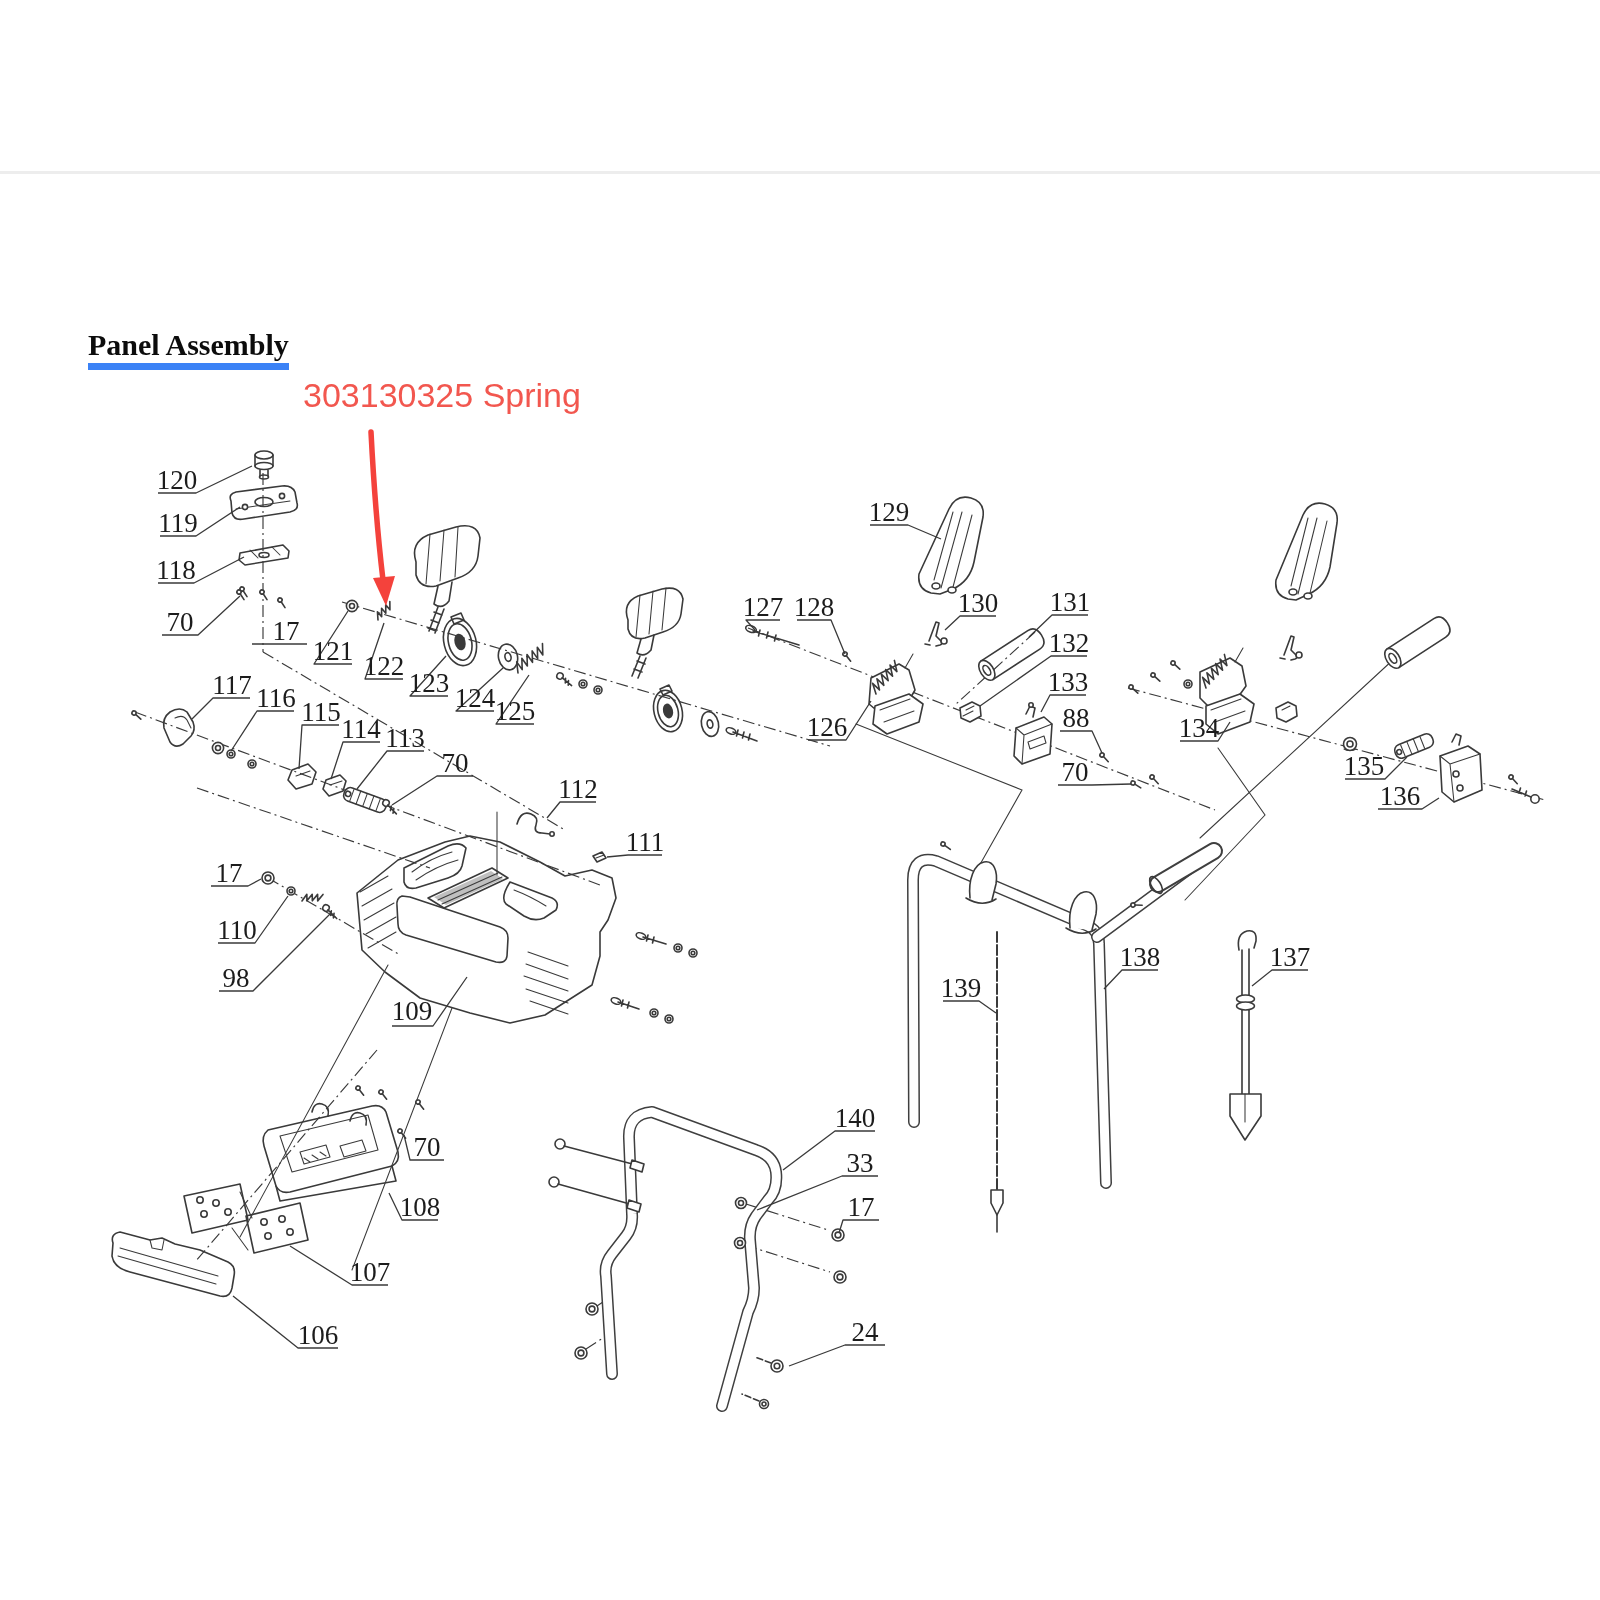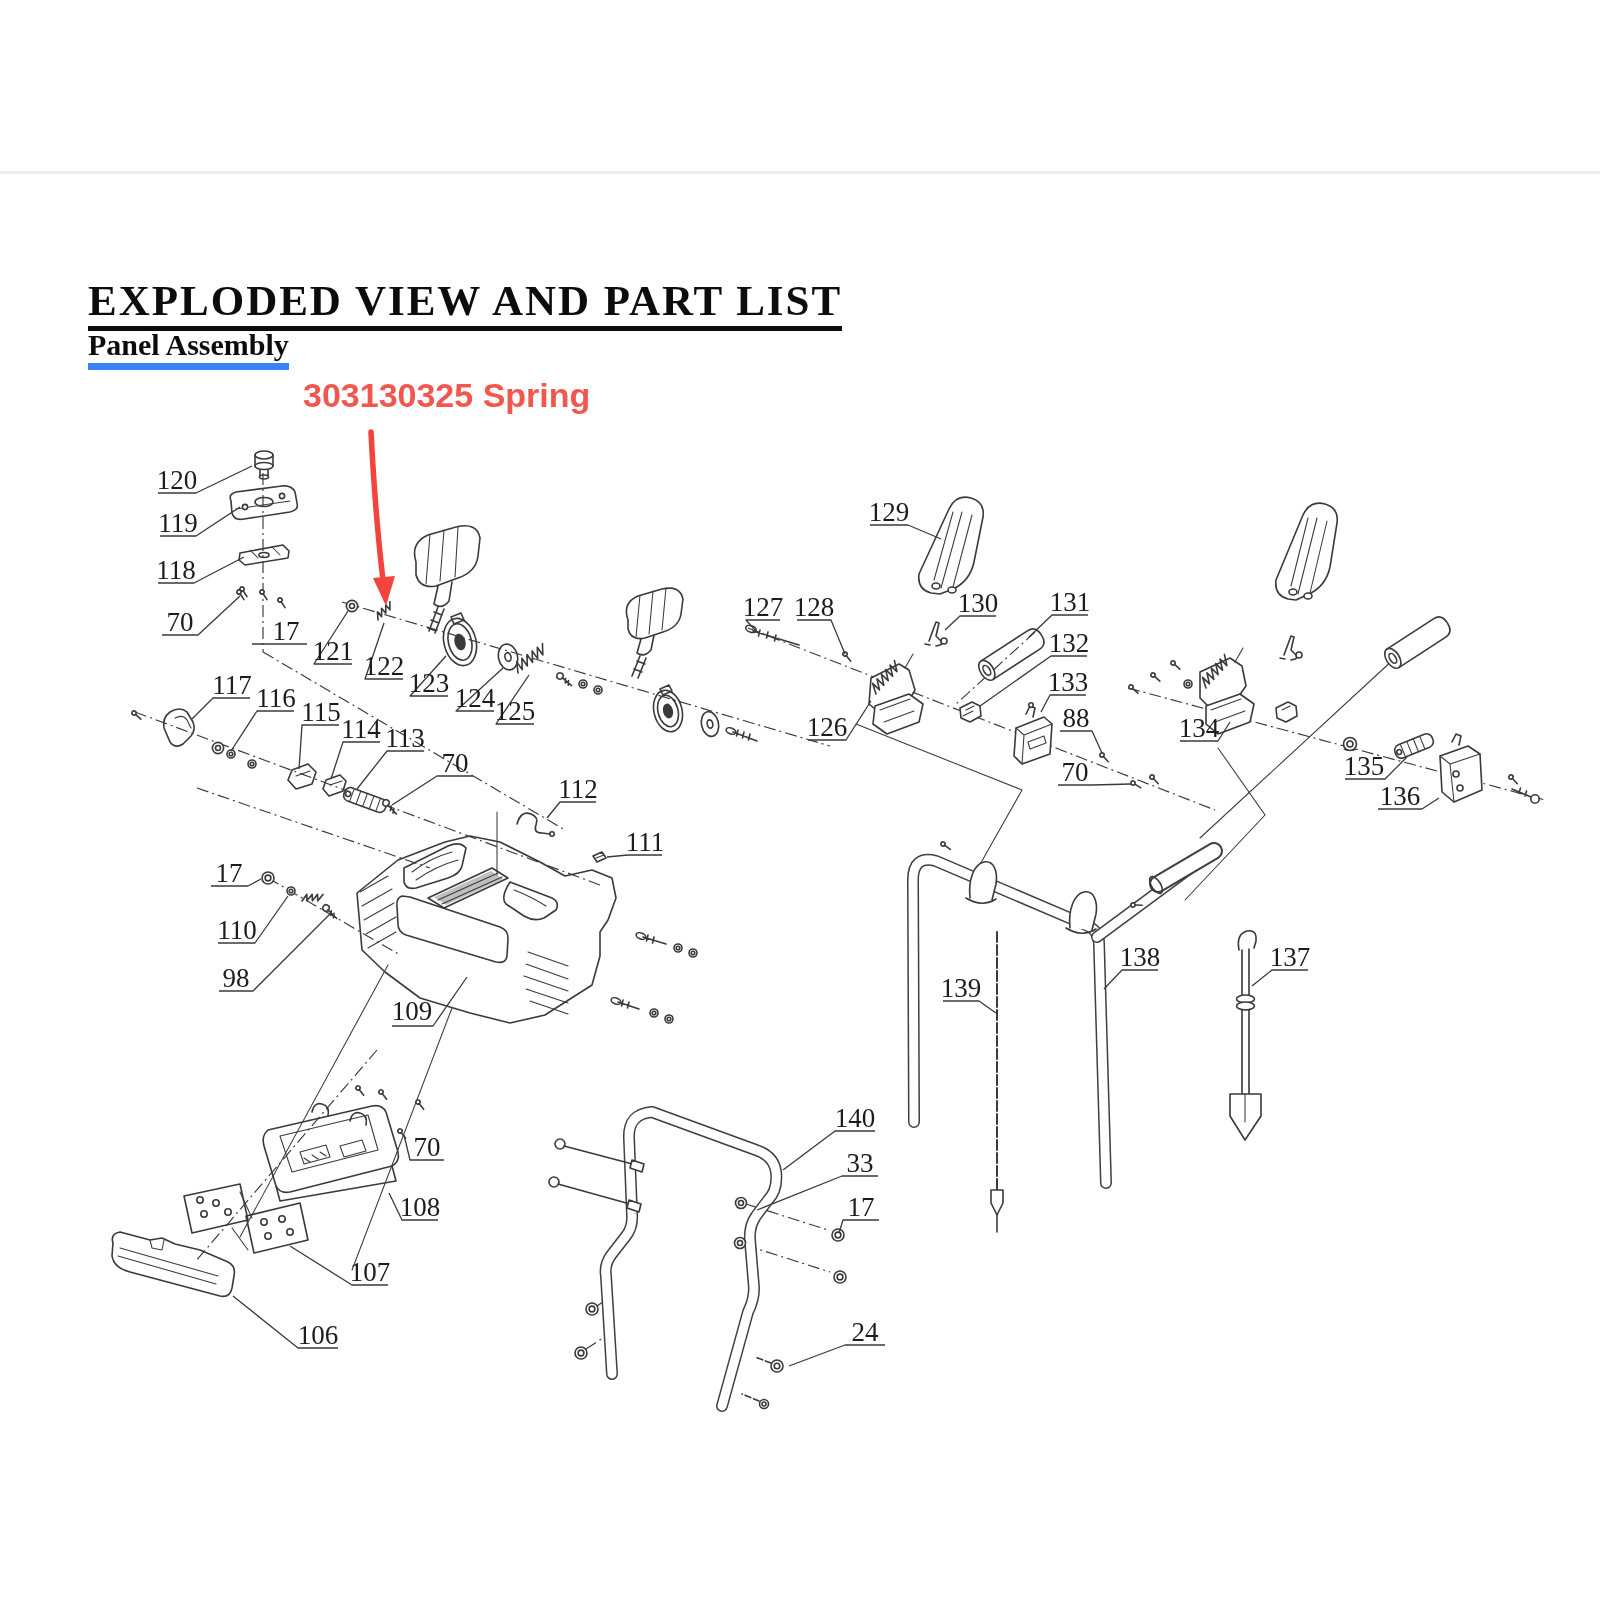--- a/index.html
+++ b/index.html
@@ -4,40 +4,39 @@
 <style>
   html,body{margin:0;padding:0;background:#fff;}
   .page{position:relative;width:1600px;height:1600px;background:#ffffff;overflow:hidden;
         font-family:"Liberation Serif",serif;color:#111;}
   .page-sep{position:absolute;left:0;top:171px;width:1600px;height:3px;background:#ededed;}
   .title{position:absolute;left:88px;top:278px;font-size:43px;font-weight:bold;letter-spacing:2px;
          color:#0c0c0c;border-bottom:5px solid #0c0c0c;padding-bottom:3px;line-height:1.05;}
   .subtitle{position:absolute;left:88px;top:329px;font-size:30px;font-weight:bold;color:#0c0c0c;
          border-bottom:7px solid #3b82f6;padding-bottom:2px;line-height:1.05;}
   .annotation{position:absolute;left:303px;top:376px;font-family:"Liberation Sans",sans-serif;
-         font-size:34px;font-weight:700;}
+         font-size:34px;font-weight:400;}
   svg.diagram{position:absolute;left:0;top:0;}
   svg .ln{stroke:#3a3a3a;stroke-width:1.6;fill:none;stroke-linecap:round;stroke-linejoin:round;}
   svg .lnt{stroke:#3a3a3a;stroke-width:1.05;fill:none;stroke-linecap:round;}
   svg .dash{stroke:#3a3a3a;stroke-width:1.15;fill:none;stroke-dasharray:12 4 2 4;}
   svg .lead{stroke:#3a3a3a;stroke-width:1.3;fill:none;stroke-linejoin:round;}
   svg .lbl{font-family:"Liberation Serif",serif;font-size:27px;fill:#1c1c1c;stroke:none;text-anchor:middle;}
   svg .tubeO{stroke:#3f3f3f;stroke-width:12;fill:none;stroke-linecap:round;stroke-linejoin:round;}
   svg .tubeI{stroke:#ffffff;stroke-width:9;fill:none;stroke-linecap:round;stroke-linejoin:round;}
   svg .tubeO2{stroke:#3f3f3f;stroke-width:18;fill:none;stroke-linecap:round;}
   svg .tubeI2{stroke:#ffffff;stroke-width:14;fill:none;stroke-linecap:round;}
   svg .dk{fill:#3a3a3a;stroke:none;}
   svg .shade{fill:#8b8b8b;opacity:.55;stroke:none;}
 </style>
 </head>
 <body>
 
 <div class="page">
   <div class="page-sep"></div>
-  <div class="title">EXPLODED VIEW AND PART LIST</div>
   <div class="subtitle">Panel Assembly</div>
   <div class="annotation" id="red-annotation" style="color: rgb(242, 87, 79);">303130325 Spring</div>
 
   <svg class="diagram" width="1600" height="1600" viewBox="0 0 1600 1600">
     <defs>
       <g id="washer">
           <circle r="5.6" fill="#fff"></circle>
           <circle r="2.5" fill="none"></circle>
         </g>
       <g id="washer-s">

